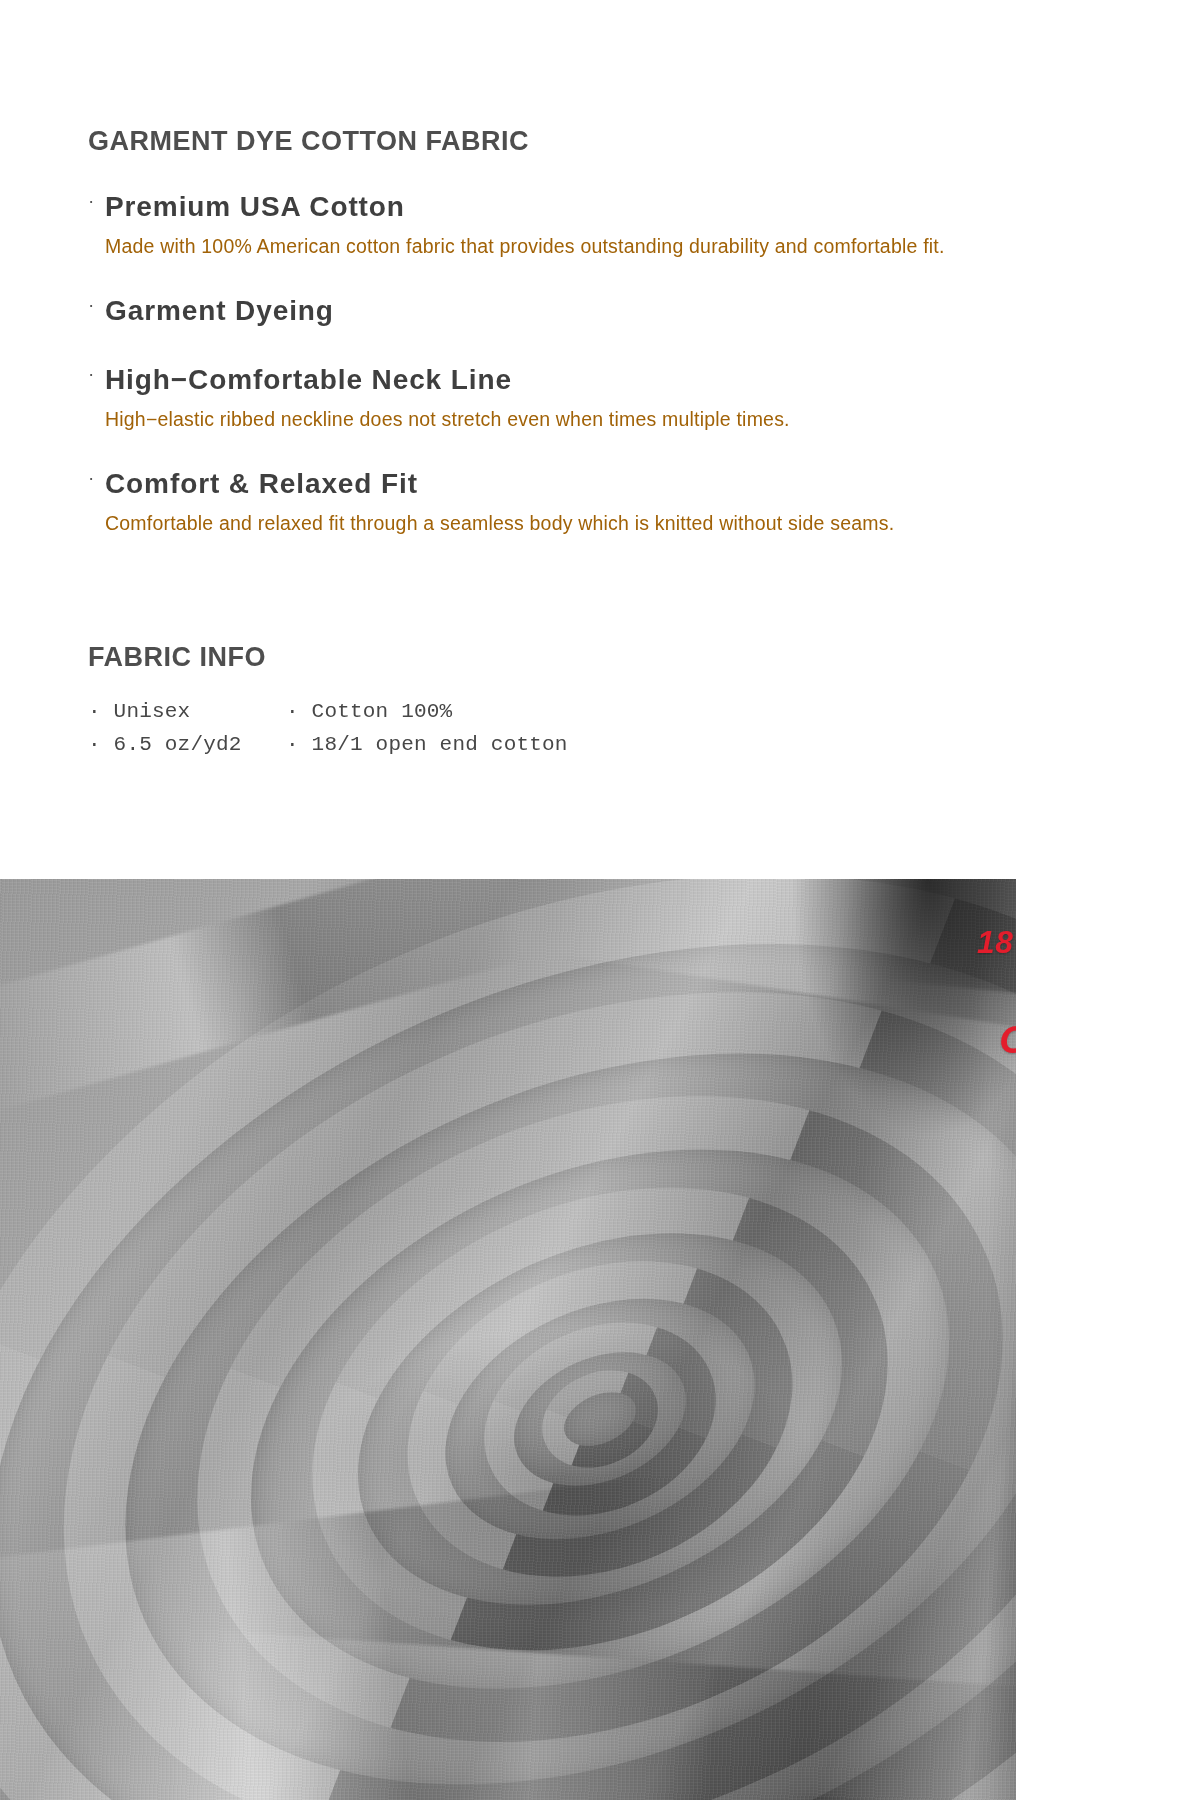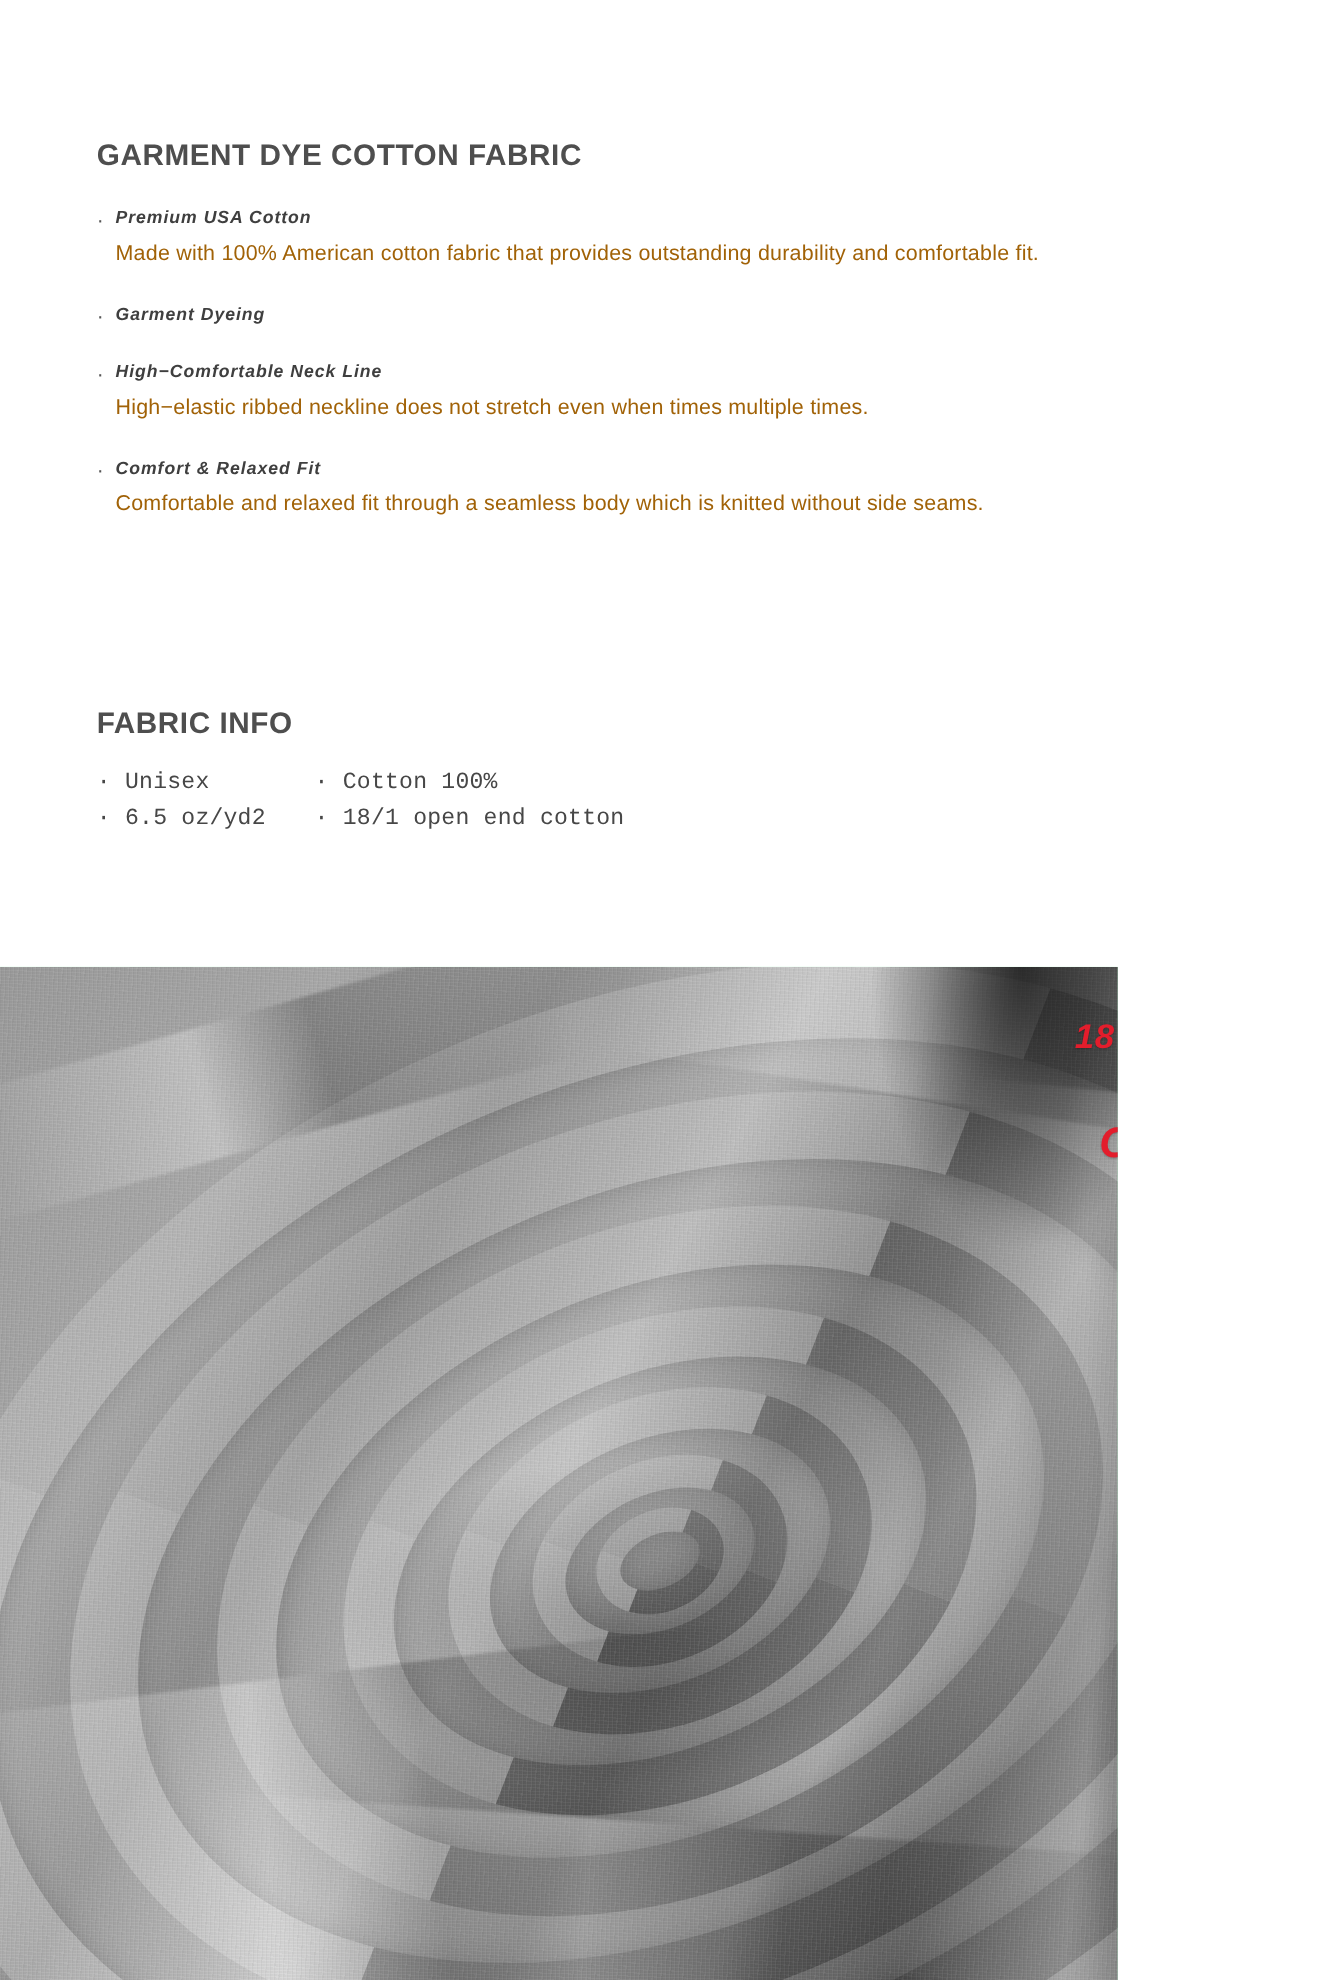--- a/index.html
+++ b/index.html
@@ -46,26 +46,25 @@
   .feature .bullet {
     position: absolute;
     left: 0;
     top: 2px;
     font-size: 19px;
     color: #555;
     line-height: 1.2;
   }
   .feature .ftitle {
     margin-left: 17px;
-    font-size: 16px;
+    font-size: 28px;
     font-weight: bold;
     color: #3f3f3f;
     letter-spacing: 0.9px;
     line-height: 1.35;
-    font-style: italic;
   }
   .feature .fdesc {
     margin-left: 17px;
     margin-top: 6px;
     font-size: 19.5px;
     color: #a16207;
     line-height: 1.5;
     letter-spacing: 0.2px;
     text-align: justify;
     max-width: 1000px;

